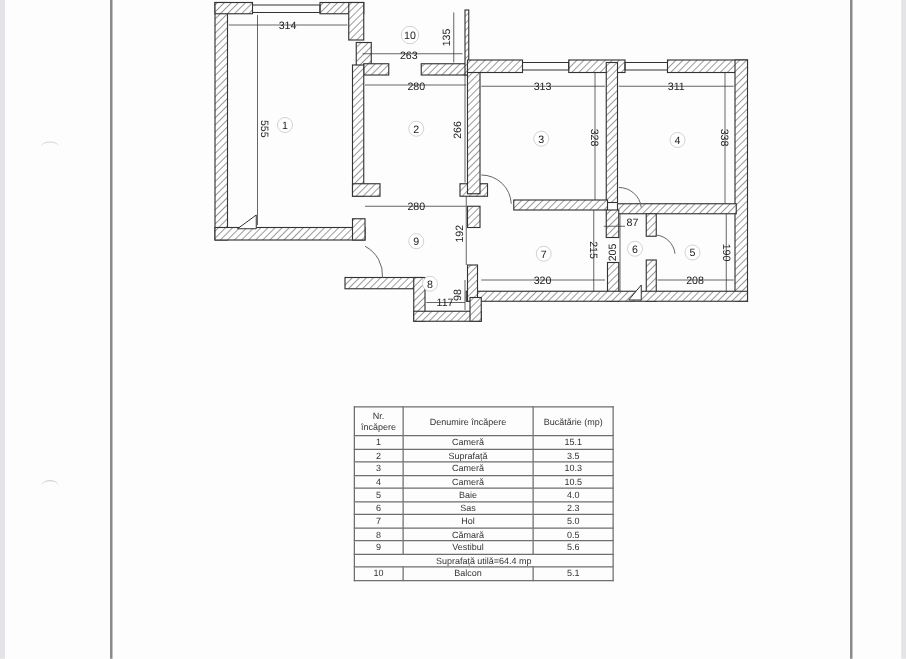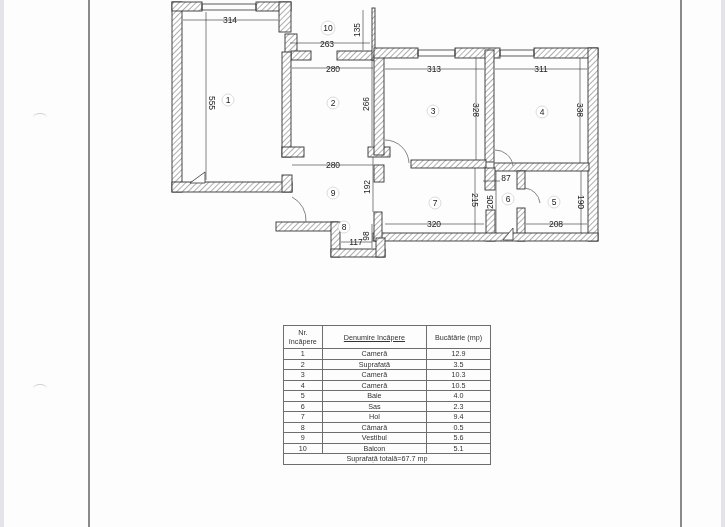--- a/index.html
+++ b/index.html
@@ -8,21 +8,21 @@
   .edge-r { position:absolute; right:0; top:0; width:4px; height:527px; background:#e4e4e8; }
   .frame-l { position:absolute; left:88px; top:0; width:2px; height:527px; background:#8a8a8a; }
   .frame-r { position:absolute; left:680px; top:0; width:2px; height:527px; background:#8a8a8a; }
   .punch { position:absolute; left:33px; width:14px; height:8px; border-top:1.5px solid #cfcfcf; border-radius:50% 50% 0 0; }
   svg.plan { position:absolute; left:0; top:0; }
   .dim { font-size:8.5px; fill:#222; font-family:"Liberation Sans", sans-serif; }
   .rn { font-size:8.5px; fill:#222; font-family:"Liberation Sans", sans-serif; }
   table.rooms { position:absolute; left:283px; top:325px; width:208px; border-collapse:collapse; font-family:"Liberation Sans", sans-serif; font-size:7.2px; color:#333; }
   table.rooms td, table.rooms th { border:1px solid #6e6e6e; text-align:center; padding:0; height:9.5px; line-height:9px; font-weight:normal; }
   table.rooms th { height:22px; line-height:9px; }
-  .c1 { width:38px; } .c2 { width:106px;text-decoration:underline; } .c3 { width:64px; }
+  .c1 { width:38px; } .c2 { width:106px; } .c3 { width:64px; }
 </style>
 </head>
 <body>
 
 <div class="edge-l"></div>
 <div class="edge-r"></div>
 <div class="frame-l"></div>
 <div class="frame-r"></div>
 <div class="punch" style="top:113px"></div>
 <div class="punch" style="top:384px"></div>
@@ -187,21 +187,21 @@
 <table class="rooms">
   <tbody>
       <tr>
     <th class="c1">Nr. încăpere</th>
     <th class="c2">Denumire încăpere</th>
     <th class="c3">Bucătărie (mp)</th>
   </tr>
   <tr>
         <td>1</td>
         <td>Cameră</td>
-        <td>12.9</td>
+        <td>15.1</td>
       </tr>
   <tr>
         <td>2</td>
         <td>Suprafață</td>
         <td>3.5</td>
       </tr>
   <tr>
         <td>3</td>
         <td>Cameră</td>
         <td>10.3</td>
@@ -217,34 +217,34 @@
         <td>4.0</td>
       </tr>
   <tr>
         <td>6</td>
         <td>Sas</td>
         <td>2.3</td>
       </tr>
   <tr>
         <td>7</td>
         <td>Hol</td>
-        <td>9.4</td>
+        <td>5.0</td>
       </tr>
   <tr>
         <td>8</td>
         <td>Cămară</td>
         <td>0.5</td>
       </tr>
   <tr>
         <td>9</td>
         <td>Vestibul</td>
         <td>5.6</td>
       </tr>
   <tr>
+        <td colspan="3">Suprafață utilă=64.4 mp</td>
+      </tr>
+  <tr>
         <td>10</td>
         <td>Balcon</td>
         <td>5.1</td>
       </tr>
-  <tr>
-        <td colspan="3">Suprafață totală=67.7 mp</td>
-      </tr>
 </tbody>
   </table>
 
 </body></html>

